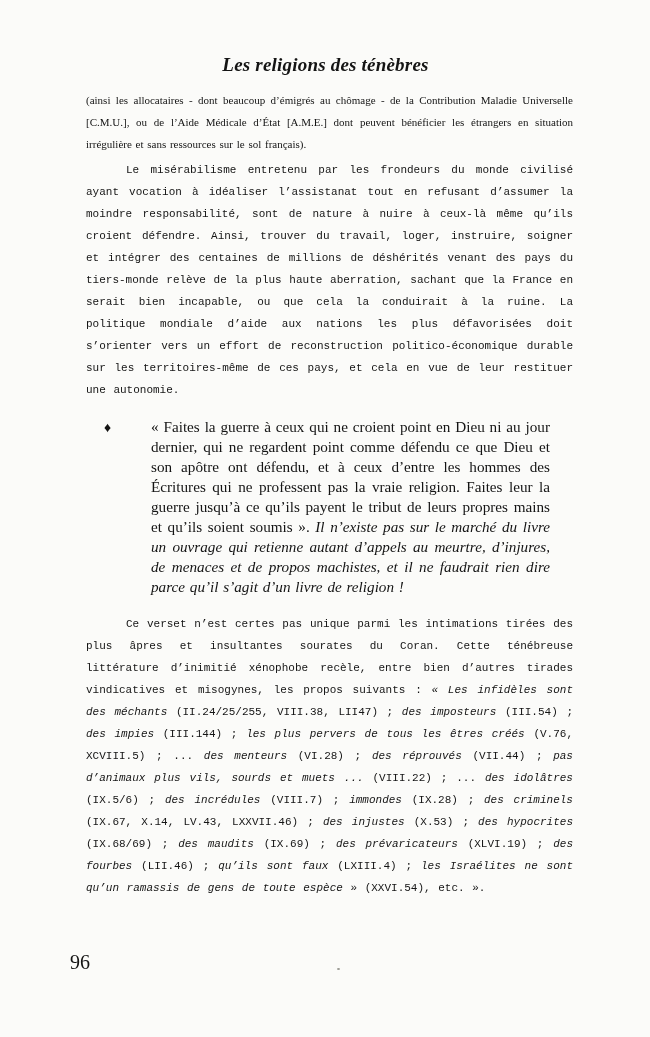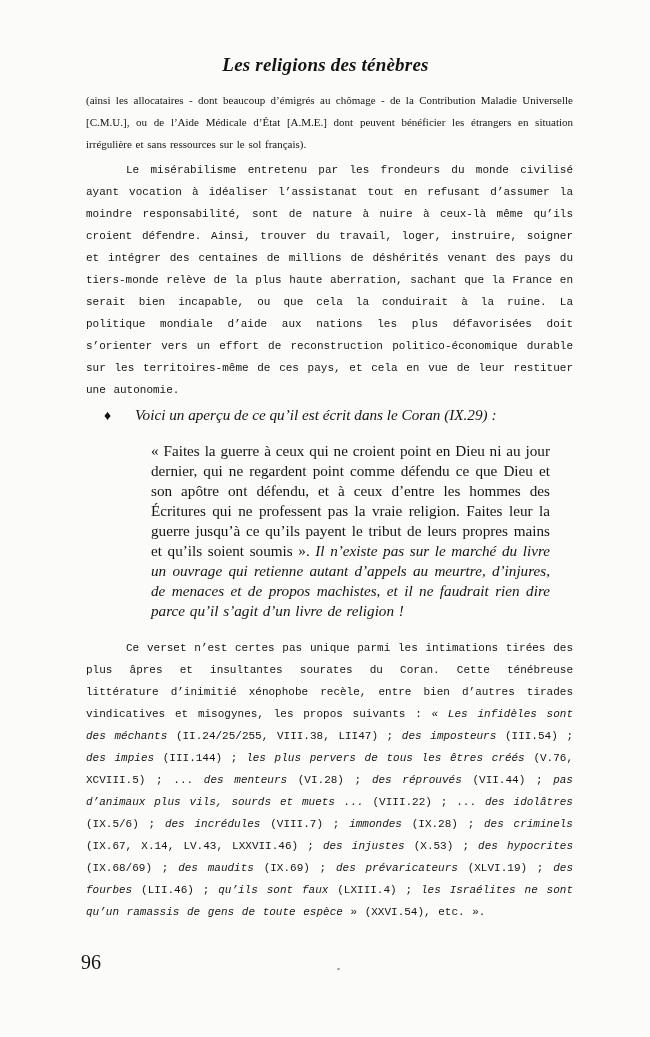--- a/index.html
+++ b/index.html
@@ -51,21 +51,21 @@
     font-size: 14px;
     font-style: normal;
   }
   .quote-body {
     text-align: justify;
     margin: 16px;
     word-spacing: 1px;
   }
   .pageno {
     position: absolute;
-    left: 81px; top: 950px;
+    left: 70px; top: 950px;
     font-size: 20px;
     line-height: 24px;
   }
   .artifact {
     position: absolute;
     left: 337px; top: 968px;
     width: 3px; height: 2px;
     background: #9a9a94;
     border-radius: 50%;
   }
@@ -78,21 +78,20 @@
 
   <h1 class="title">Les religions des ténèbres</h1>
 
   <p class="body">(ainsi les allocataires - dont beaucoup d’émigrés au chômage - de la Contribution Maladie Universelle [C.M.U.], ou de l’Aide Médicale d’État [A.M.E.] dont peuvent bénéficier les étrangers en situation irrégulière et sans ressources sur le sol français).</p>
 
   <p class="body indent">Le misérabilisme entretenu par les frondeurs du monde civilisé ayant vocation à idéaliser l’assistanat tout en refusant d’assumer la moindre responsabilité, sont de nature à nuire à ceux-là même qu’ils croient défendre. Ainsi, trouver du travail, loger, instruire, soigner et intégrer des centaines de millions de déshérités venant des pays du tiers-monde relève de la plus haute aberration, sachant que la France en serait bien incapable, ou que cela la conduirait à la ruine. La politique mondiale d’aide aux nations les plus défavorisées doit s’orienter vers un effort de reconstruction politico-économique durable sur les territoires-même de ces pays, et cela en vue de leur restituer une autonomie.</p>
 
   <div class="quote">
     <p class="quote-intro">
       <span class="diamond">♦</span>
-      <span>Voici un aperçu de ce qu’il est écrit dans le Coran (IX.29)&nbsp;:</span>
     </p>
     <p class="quote-body"><span>«&nbsp;Faites la guerre à ceux qui ne croient point en Dieu ni au jour dernier, qui ne regardent point comme défendu ce que Dieu et son apôtre ont défendu, et à ceux d’entre les hommes des Écritures qui ne professent pas la vraie religion. Faites leur la guerre jusqu’à ce qu’ils payent le tribut de leurs propres mains et qu’ils soient soumis&nbsp;». </span><span class="it">Il n’existe pas sur le marché du livre un ouvrage qui retienne autant d’appels au meurtre, d’injures, de menaces et de propos machistes, et il ne faudrait rien dire parce qu’il s’agit d’un livre de religion&nbsp;!</span></p>
   </div>
 
   <p class="body indent"><span>Ce verset n’est certes pas unique parmi les intimations tirées des plus âpres et insultantes sourates du Coran. Cette ténébreuse littérature d’inimitié xénophobe recèle, entre bien d’autres tirades vindicatives et misogynes, les propos suivants&nbsp;: </span><span class="it">«&nbsp;Les infidèles sont des méchants </span><span>(II.24/25/255, VIII.38, LII47)&nbsp;; </span><span class="it">des imposteurs </span><span>(III.54)&nbsp;; </span><span class="it">des impies </span><span>(III.144)&nbsp;; </span><span class="it">les plus pervers de tous les êtres créés </span><span>(V.76, XCVIII.5)&nbsp;; ... </span><span class="it">des menteurs </span><span>(VI.28)&nbsp;; </span><span class="it">des réprouvés </span><span>(VII.44)&nbsp;; </span><span class="it">pas d’animaux plus vils, sourds et muets ... </span><span>(VIII.22)&nbsp;; ... </span><span class="it">des idolâtres </span><span>(IX.5/6)&nbsp;; </span><span class="it">des incrédules </span><span>(VIII.7)&nbsp;; </span><span class="it">immondes </span><span>(IX.28)&nbsp;; </span><span class="it">des criminels </span><span>(IX.67, X.14, LV.43, LXXVII.46)&nbsp;; </span><span class="it">des injustes </span><span>(X.53)&nbsp;; </span><span class="it">des hypocrites </span><span>(IX.68/69)&nbsp;; </span><span class="it">des maudits </span><span>(IX.69)&nbsp;; </span><span class="it">des prévaricateurs </span><span>(XLVI.19)&nbsp;; </span><span class="it">des fourbes </span><span>(LII.46)&nbsp;; </span><span class="it">qu’ils sont faux </span><span>(LXIII.4)&nbsp;; </span><span class="it">les Israélites ne sont qu’un ramassis de gens de toute espèce </span><span>» (XXVI.54), etc.&nbsp;».</span></p>
 
   <div class="pageno">96</div>
 
   <div class="artifact"></div>
 

